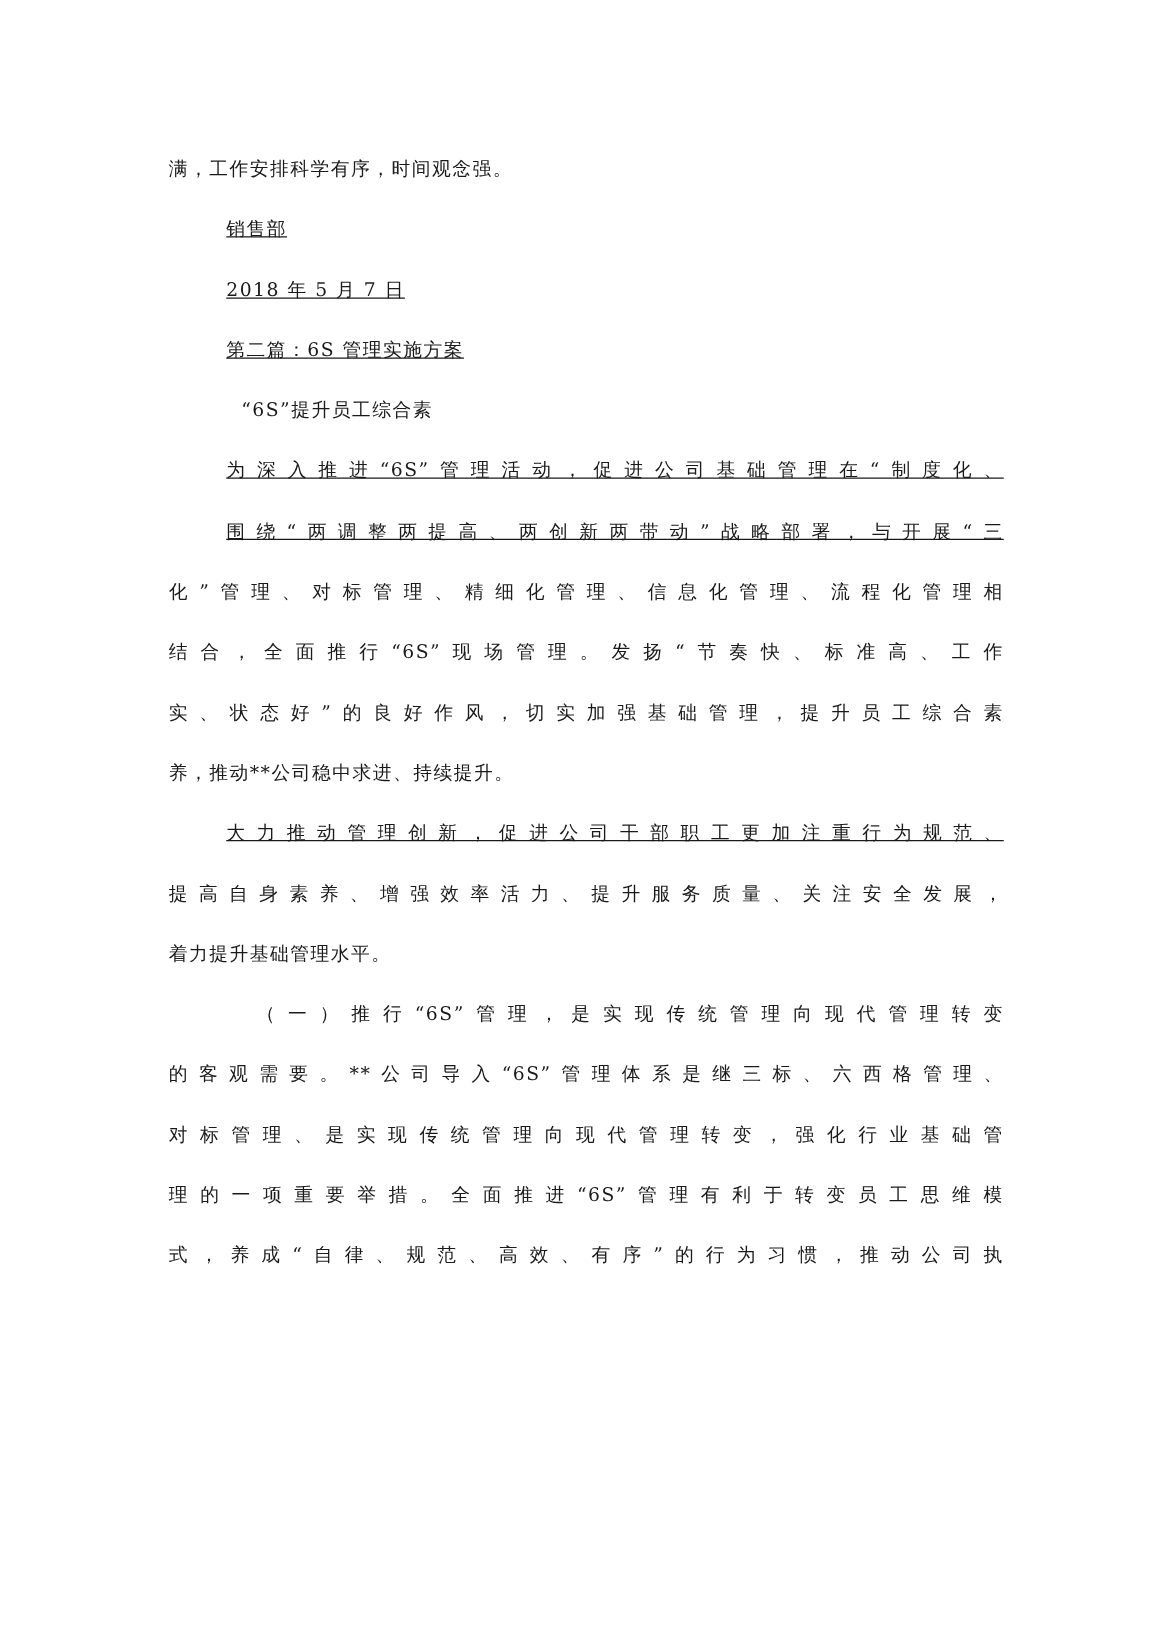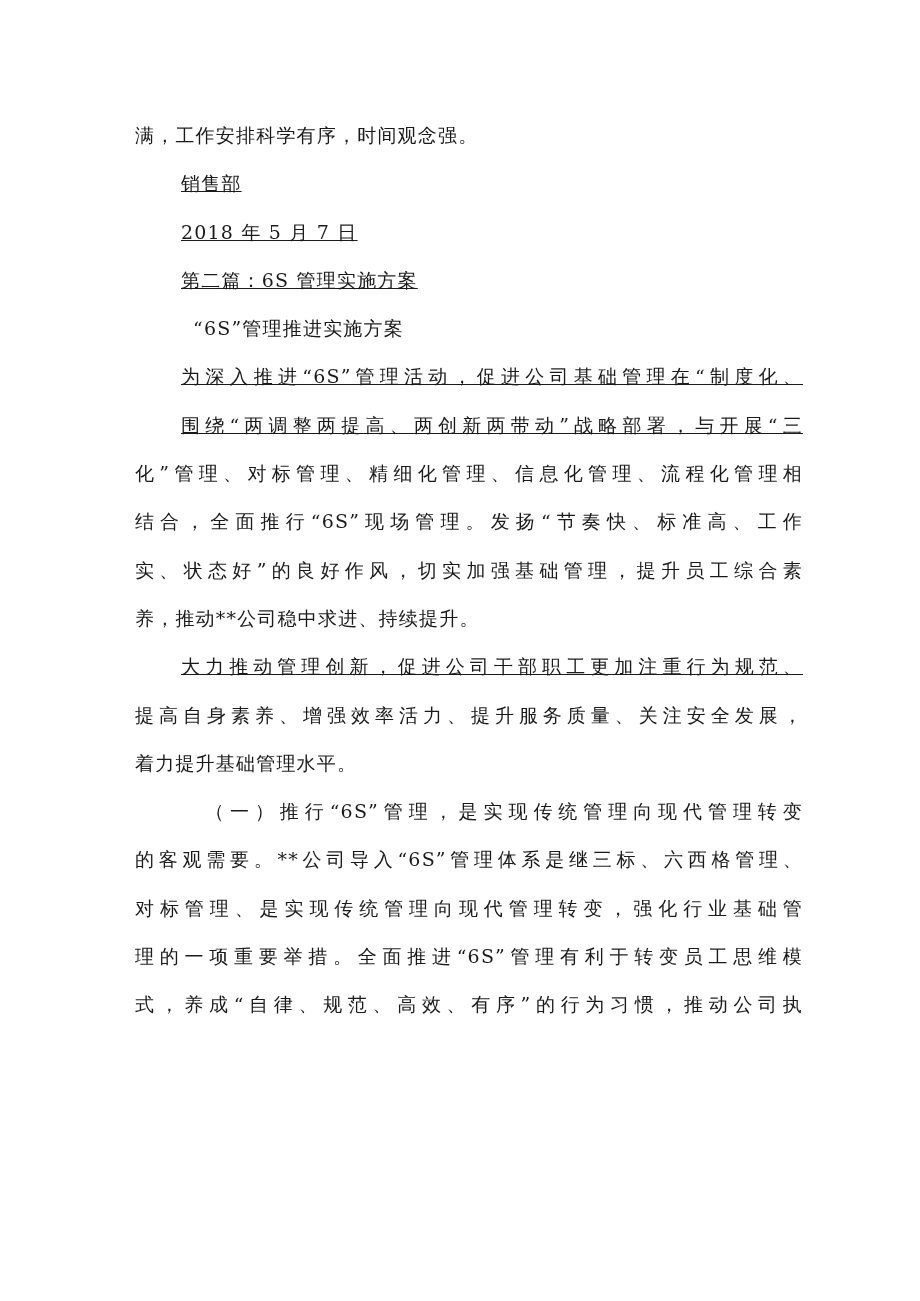--- a/index.html
+++ b/index.html
@@ -1,37 +1,37 @@
 <!DOCTYPE html>
 <html><head>
   <meta charset="utf-8">
   <style>
     html, body { margin:0; padding:0; background:#ffffff; }
     body { width:920px; height:1301px; position:relative; overflow:hidden; }
     .page {
       position:absolute; left:135px; top:111px; width:668px;
       font-family: "DejaVu Serif", "Liberation Serif", serif;
-      font-size:19px; color:#1a1a1a; line-height:48.3px;
+      font-size:15px; color:#1a1a1a; line-height:48.3px;
       letter-spacing:1.2px;
     }
     .line { white-space:nowrap; height:48.3px; }
     .indent { padding-left:46px;text-decoration:underline; }
     .indent2 { padding-left:58px; }
     .indent3 { padding-left:70px; }
     .just { text-align:justify; text-align-last:justify; }
   </style>
 </head>
 <body>
 
 <div class="page">
   <div class="line">满，工作安排科学有序，时间观念强。</div>
   <div class="line indent">销售部</div>
   <div class="line indent">2018 年 5 月 7 日</div>
   <div class="line indent">第二篇：6S 管理实施方案</div>
-  <div class="line indent2">“6S”管理推进实施方案</div>
+  <div class="line indent2">“6S”提升员工综合素</div>
   <div class="line indent just">为深入推进“6S”管理活动，促进公司基础管理在“制度化、</div>
   <div class="line indent just">围绕“两调整两提高、两创新两带动”战略部署，与开展“三</div>
   <div class="line just">化”管理、对标管理、精细化管理、信息化管理、流程化管理相</div>
   <div class="line just">结合，全面推行“6S”现场管理。发扬“节奏快、标准高、工作</div>
   <div class="line just">实、状态好”的良好作风，切实加强基础管理，提升员工综合素</div>
   <div class="line">养，推动**公司稳中求进、持续提升。</div>
   <div class="line indent just">大力推动管理创新，促进公司干部职工更加注重行为规范、</div>
   <div class="line just">提高自身素养、增强效率活力、提升服务质量、关注安全发展，</div>
   <div class="line">着力提升基础管理水平。</div>
   <div class="line indent3 just">（一）推行“6S”管理，是实现传统管理向现代管理转变</div>

